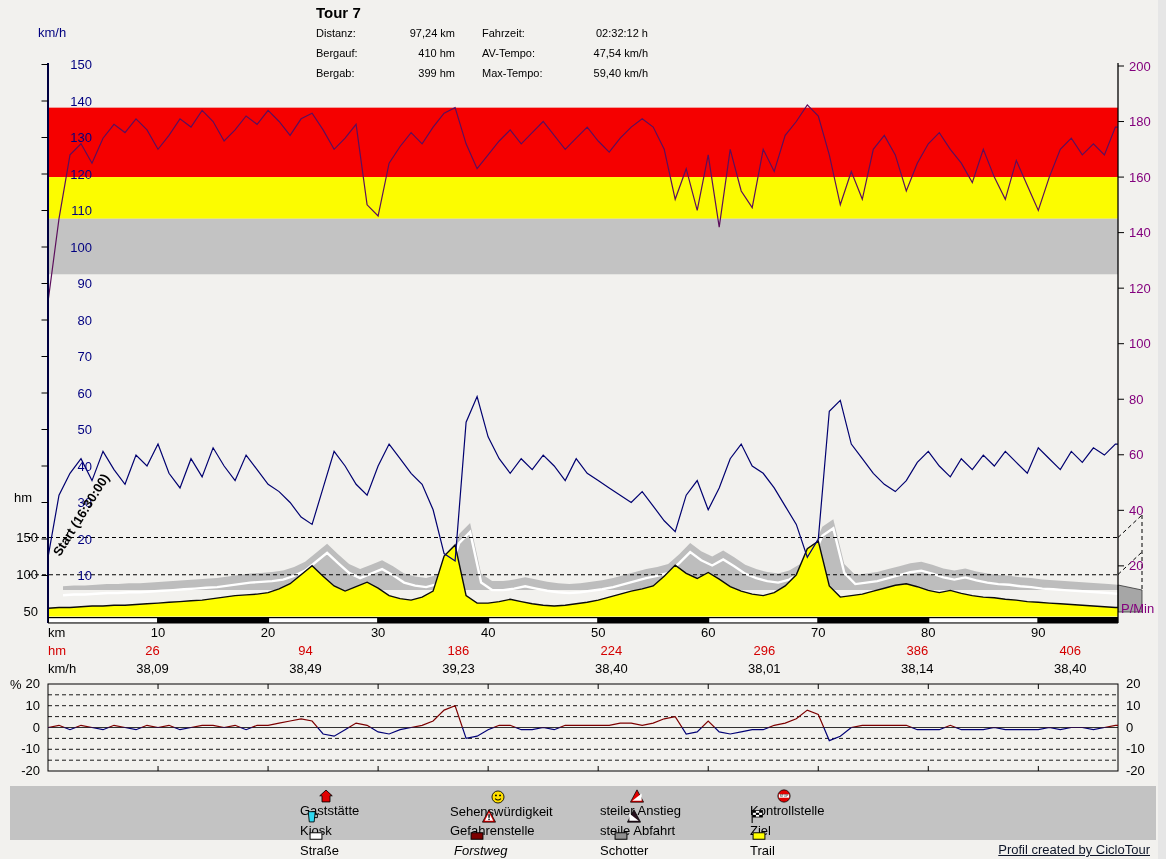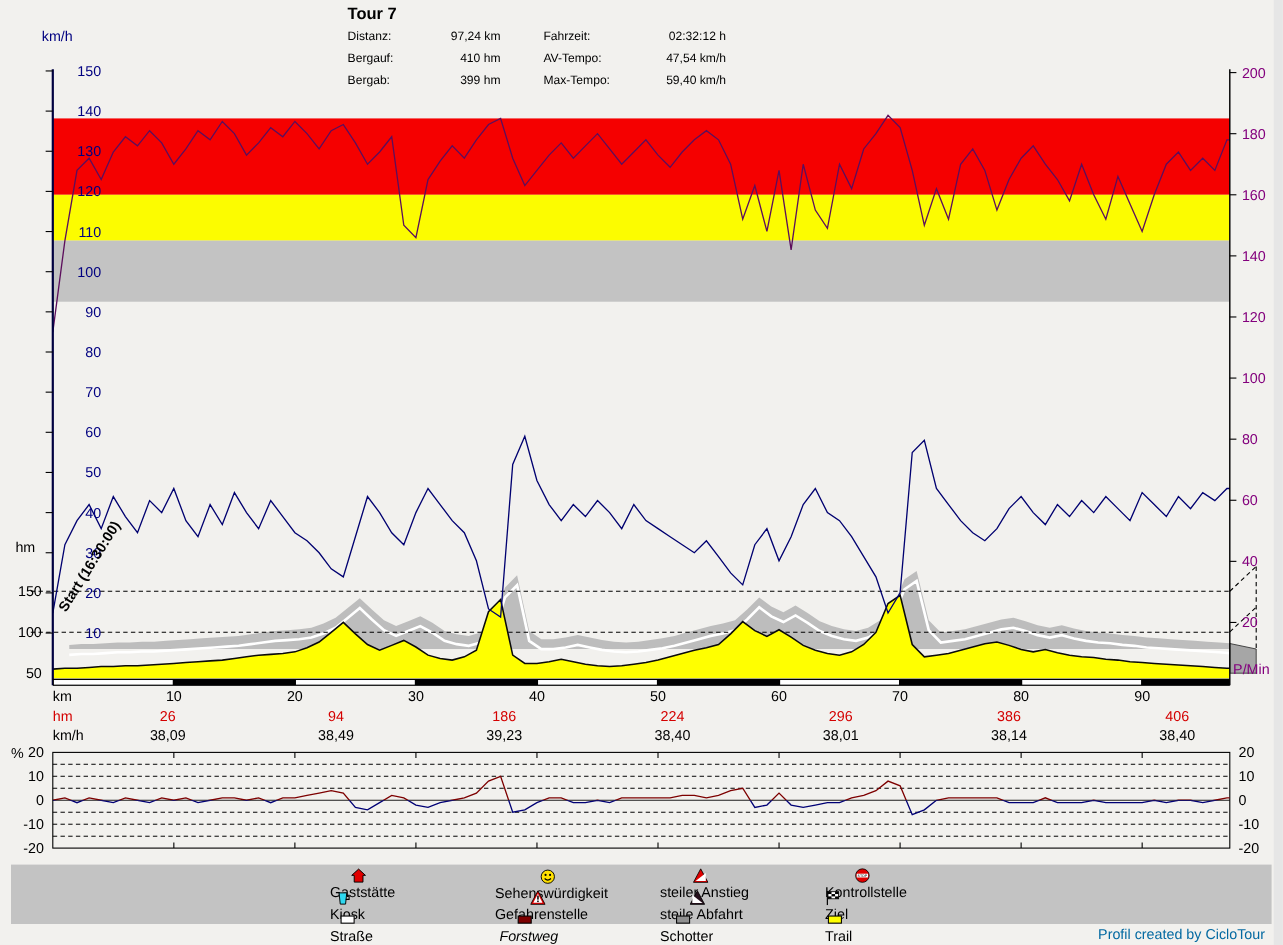--- a/index.html
+++ b/index.html
@@ -3,33 +3,33 @@
 <meta charset="utf-8">
 <style>
   html,body{margin:0;padding:0;background:#e6e6e6;}
   #app{position:relative;width:1158px;height:859px;background:#f2f1ee;
        font-family:"Liberation Sans",sans-serif;color:#000;overflow:hidden;}
   .title{position:absolute;left:316px;top:4px;font-size:15px;font-weight:bold;}
   .stats-col{position:absolute;top:23px;font-size:11px;}
   .stats-col .row{display:flex;height:20px;line-height:20px;}
   .stats-col .val{margin-left:auto;text-align:center;}
   #stats-c1{left:316px;width:139px;}
-  #stats-c2{left:494px;width:166px;}
+  #stats-c2{left:482px;width:166px;}
   #stats-c3{left:697px;width:158px;}
   #chart-svg{position:absolute;left:0;top:0;}
   svg text{font-family:"Liberation Sans",sans-serif;}
   .ax-n{font-size:13px;fill:#000080;}
   .ax-p{font-size:13px;fill:#83007d;}
   .ax-k{font-size:13px;fill:#000000;}
   .ax-r{font-size:13px;fill:#d40000;}
   .start-lbl{font-size:13px;font-weight:bold;fill:#000;}
   .legend-band{position:absolute;left:10px;top:786px;width:1146px;height:54px;background:#c3c3c3;}
   .leg-item{position:absolute;display:flex;align-items:center;font-size:13px;height:16px;white-space:nowrap;flex-direction:column;}
   .leg-item .ic{width:14px;height:14px;margin-right:7px;flex:0 0 14px;}
-  .footer{position:absolute;right:8px;top:842px;font-size:13px;color:#0369a1;}
+  .footer{position:absolute;right:8px;top:842px;font-size:13px;color:#0f172a;text-decoration:underline;}
 </style>
 </head>
 <body>
 
 <div id="app">
 
   <div class="title">Tour 7</div>
 
   <div class="stats-col" id="stats-c1">
     <div class="row">

